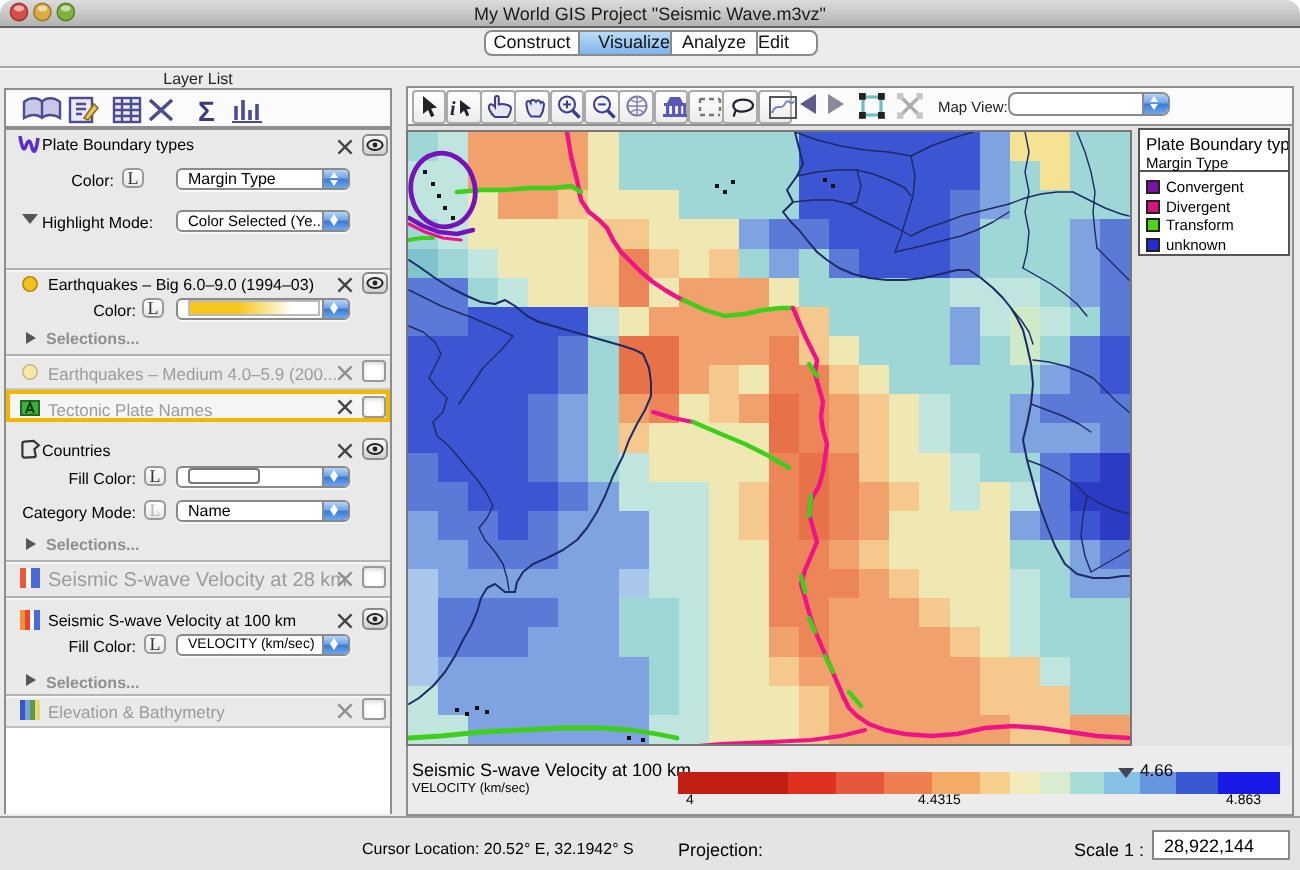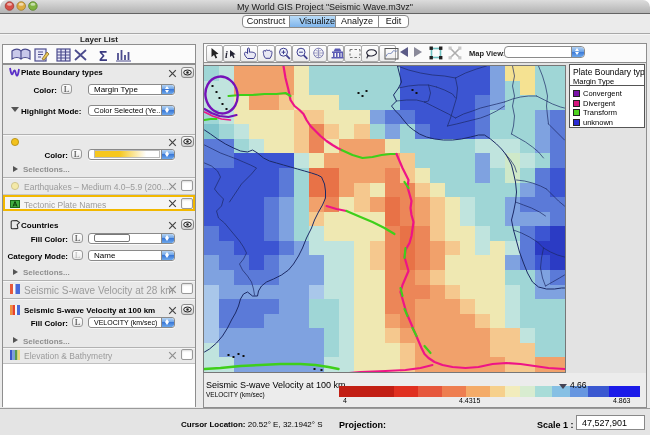--- a/index.html
+++ b/index.html
@@ -1,34 +1,34 @@
 <!DOCTYPE html>
 <html><head><meta charset="utf-8"><style>
 *{margin:0;padding:0}
 body{width:650px;height:435px;font-family:'Liberation Sans',sans-serif;background:#fff;overflow:hidden}
 .abs{position:absolute}
-.b{font-weight:bold}
+.b{font-weight:normal}
 </style></head><body>
 <div style="position:relative;width:650px;height:435px;background:#ebebeb;border-radius:7px 7px 0 0;overflow:hidden">
 <div class="abs" style="left:0;top:0;width:650px;height:13px;background:linear-gradient(#dcdcdc,#b3b3b3);border-bottom:1px solid #636363;border-radius:7px 7px 0 0">
 <svg width="46" height="13" style="position:absolute;left:4px;top:0">
 <circle cx="5.5" cy="6" r="4.3" fill="#d64f46" stroke="#9e3a33" stroke-width="0.8"></circle>
 <circle cx="17.2" cy="6" r="4.3" fill="#ddab40" stroke="#9e7d2f" stroke-width="0.8"></circle>
 <circle cx="28.9" cy="6" r="4.3" fill="#7fb33f" stroke="#5a842c" stroke-width="0.8"></circle>
 <ellipse cx="5.5" cy="4.2" rx="2.5" ry="1.5" fill="rgba(255,255,255,.55)"></ellipse>
 <ellipse cx="17.2" cy="4.2" rx="2.5" ry="1.5" fill="rgba(255,255,255,.55)"></ellipse>
 <ellipse cx="28.9" cy="4.2" rx="2.5" ry="1.5" fill="rgba(255,255,255,.55)"></ellipse>
 </svg>
 <div style="position:absolute;left:0;top:1.5px;width:100%;text-align:center;font-size:9px;color:#1a1a1a">My World GIS Project "Seismic Wave.m3vz"</div>
 </div>
 <div class="abs" style="left:242px;top:15px;width:167px;height:13px;background:#fff;border:1px solid #8a8a8a;border-radius:4px;box-sizing:border-box;font-size:9px;color:#111;display:flex">
 <div style="width:46px;border-right:1px solid #8a8a8a;text-align:center;line-height:11px">Construct</div>
 <div style="width:45px;border-right:1px solid #8a8a8a;text-align:right;line-height:11px;background:linear-gradient(#badcf8,#7fb5ec)">Visualize</div>
 <div style="width:42px;border-right:1px solid #8a8a8a;text-align:center;line-height:11px">Analyze</div>
-<div style="flex:1;text-align:center;line-height:11px">Edit</div>
+<div style="flex:1;text-align:left;line-height:11px">Edit</div>
 </div>
 <div class="abs" style="left:0;top:33px;width:650px;height:1px;background:#a8a8a8"></div>
 <div class="abs" style="left:0;top:34px;width:650px;height:1px;background:#f5f5f5"></div>
 <div class="abs b" style="left:2px;top:34.5px;width:194px;text-align:center;font-size:8px;color:#222">Layer List</div>
 <div class="abs" style="left:2px;top:44px;width:194px;height:20px;background:#fbfbfb;border:1px solid #8e8e8e;box-sizing:border-box"></div>
 <svg class="abs" style="left:2px;top:44px" width="194" height="20" fill="none" stroke="#4c4c8e" stroke-width="1.2">
 <path d="M10,7 C13,4.5 17,4.5 19,7 C21,4.5 25,4.5 28,7 L28,15 C25,13 21,13 19,15 C17,13 13,13 10,15 Z" fill="#c8c8ea"></path>
 <path d="M19,7 L19,15"></path>
 <rect x="33" y="5" width="11" height="12" fill="#e8e8f8"></rect>
 <path d="M36,8 L41,8 M36,10.5 L41,10.5 M36,13 L39,13"></path>
@@ -72,20 +72,21 @@
 <div style="position:absolute;right:0;top:0;width:12px;height:100%;background:linear-gradient(#b4d3f4,#6fa5e8 45%,#3b79d8 50%,#6ea8ea);border-left:1px solid #8a8a8a;border-radius:0 2px 2px 0">
 <div style="position:absolute;left:3px;top:14%;width:0;height:0;border-left:2.6px solid transparent;border-right:2.6px solid transparent;border-bottom:3.6px solid #fff"></div>
 <div style="position:absolute;left:3px;bottom:14%;width:0;height:0;border-left:2.6px solid transparent;border-right:2.6px solid transparent;border-top:3.6px solid #fff"></div>
 </div>
     </div>
 <div class="abs" style="left:3px;top:134px;width:192px;height:1px;background:#b2b2b2"></div>
     <div class="abs" style="left:3px;top:135px;width:192px;height:1px;background:#f6f6f6"></div>
 <svg class="abs" style="left:10px;top:137px" width="10" height="10">
       <circle cx="5" cy="5" r="3.6" fill="#f2c11c" stroke="#b08a10" stroke-width="0.8"></circle>
     </svg>
+<div class="abs b" style="left:24px;top:138px;font-size:8px">Earthquakes – Big 6.0–9.0 (1994–03)</div>
 <svg style="position:absolute;left:168px;top:138px" width="9" height="9">
       <path d="M1.2,1.2 L7.8,7.8 M7.8,1.2 L1.2,7.8" stroke="#444" stroke-width="1.2"></path>
     </svg>
 <div style="position:absolute;left:181px;top:136px;width:13px;height:11px;background:linear-gradient(#f8f8f8,#d0d0d0);border:1px solid #8a8a8a;border-radius:3px;box-sizing:border-box">
       <svg width="11" height="9" style="position:absolute;left:0;top:0">
         <ellipse cx="5.5" cy="4.5" rx="3.8" ry="2.5" fill="none" stroke="#222" stroke-width="1"></ellipse>
         <circle cx="5.5" cy="4.5" r="1.2" fill="#222"></circle>
       </svg>
     </div>
 <div class="abs b" style="left:0px;top:151px;width:68px;text-align:right;font-size:8px">Color:</div>
@@ -656,13 +657,13 @@
     </div>
 <div class="abs" style="left:343px;top:396.5px;font-size:7px;color:#000">4</div>
 <div class="abs" style="left:459px;top:396.5px;font-size:7px;color:#000">4.4315</div>
 <div class="abs" style="left:613px;top:396.5px;font-size:7px;color:#000">4.863</div>
 <div class="abs" style="left:559px;top:384px;width:0;height:0;border-left:4px solid transparent;border-right:4px solid transparent;border-top:5px solid #445;"></div>
 <div class="abs" style="left:570px;top:380px;font-size:8.5px;color:#000">4.66</div>
 <div class="abs" style="left:0;top:408px;width:650px;height:27px;background:#e4e4e4;border-top:1px solid #9a9a9a"></div>
 <div class="abs" style="left:181px;top:420px;font-size:8px;color:#000"><span class="b">Cursor Location:</span> 20.52° E, 32.1942° S</div>
 <div class="abs b" style="left:339px;top:420px;font-size:9px;color:#000">Projection:</div>
 <div class="abs b" style="left:537px;top:420px;font-size:9px;color:#000">Scale 1 :</div>
-<div class="abs" style="left:576px;top:415px;width:69px;height:15px;background:#fff;border:1px solid #888;box-sizing:border-box;font-size:9px;padding:2px 0 0 5px">47,527,901</div>
+<div class="abs" style="left:576px;top:415px;width:69px;height:15px;background:#fff;border:1px solid #888;box-sizing:border-box;font-size:9px;padding:2px 0 0 5px">28,922,144</div>
 </div>
 </body></html>

